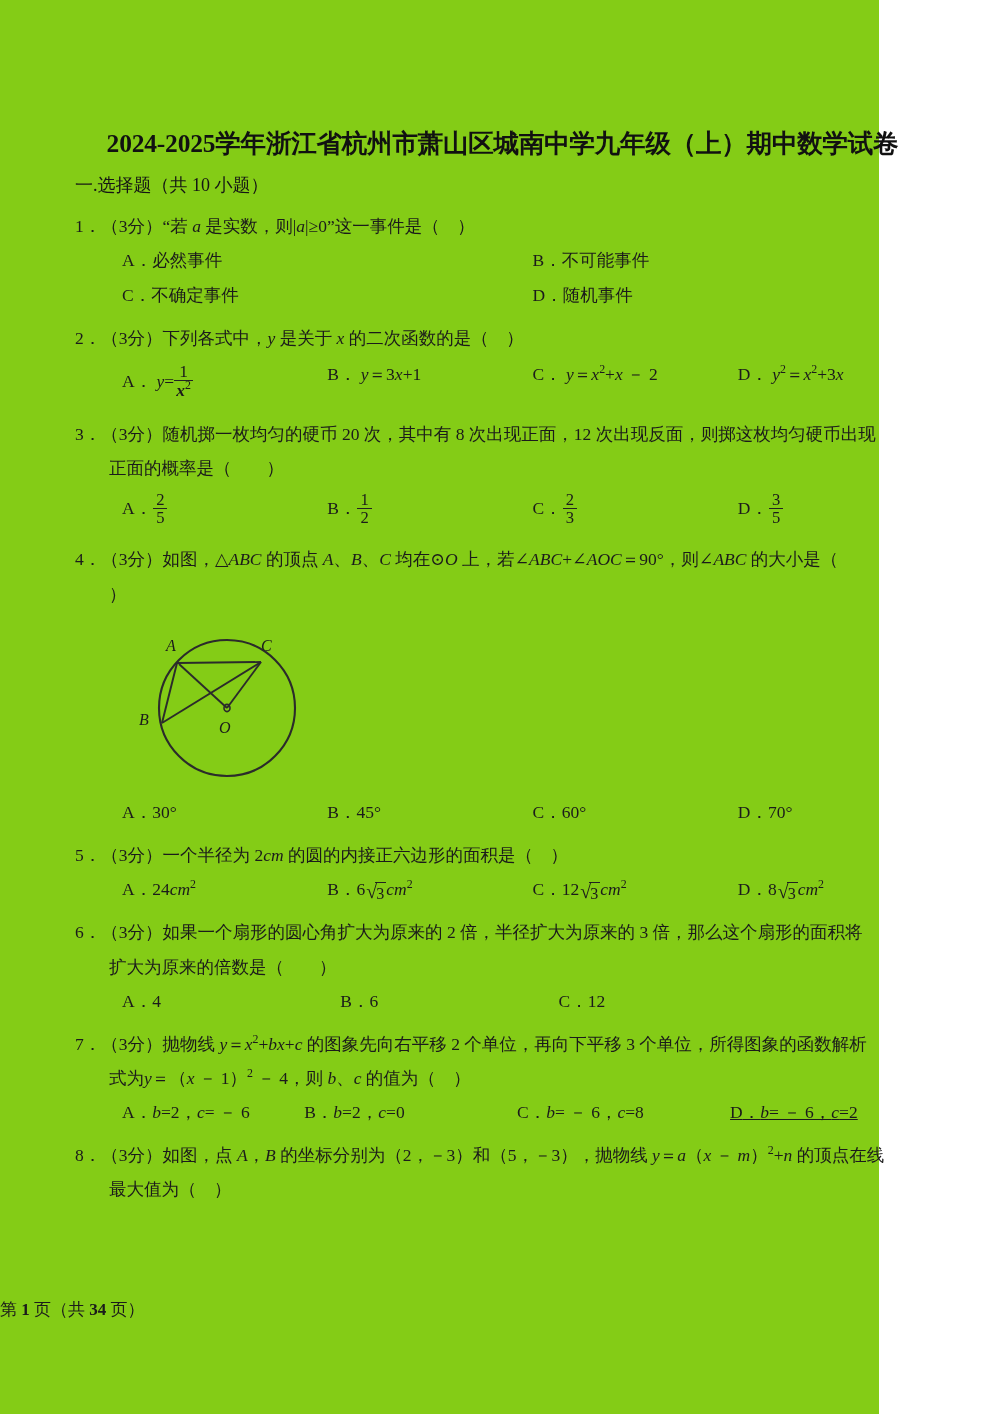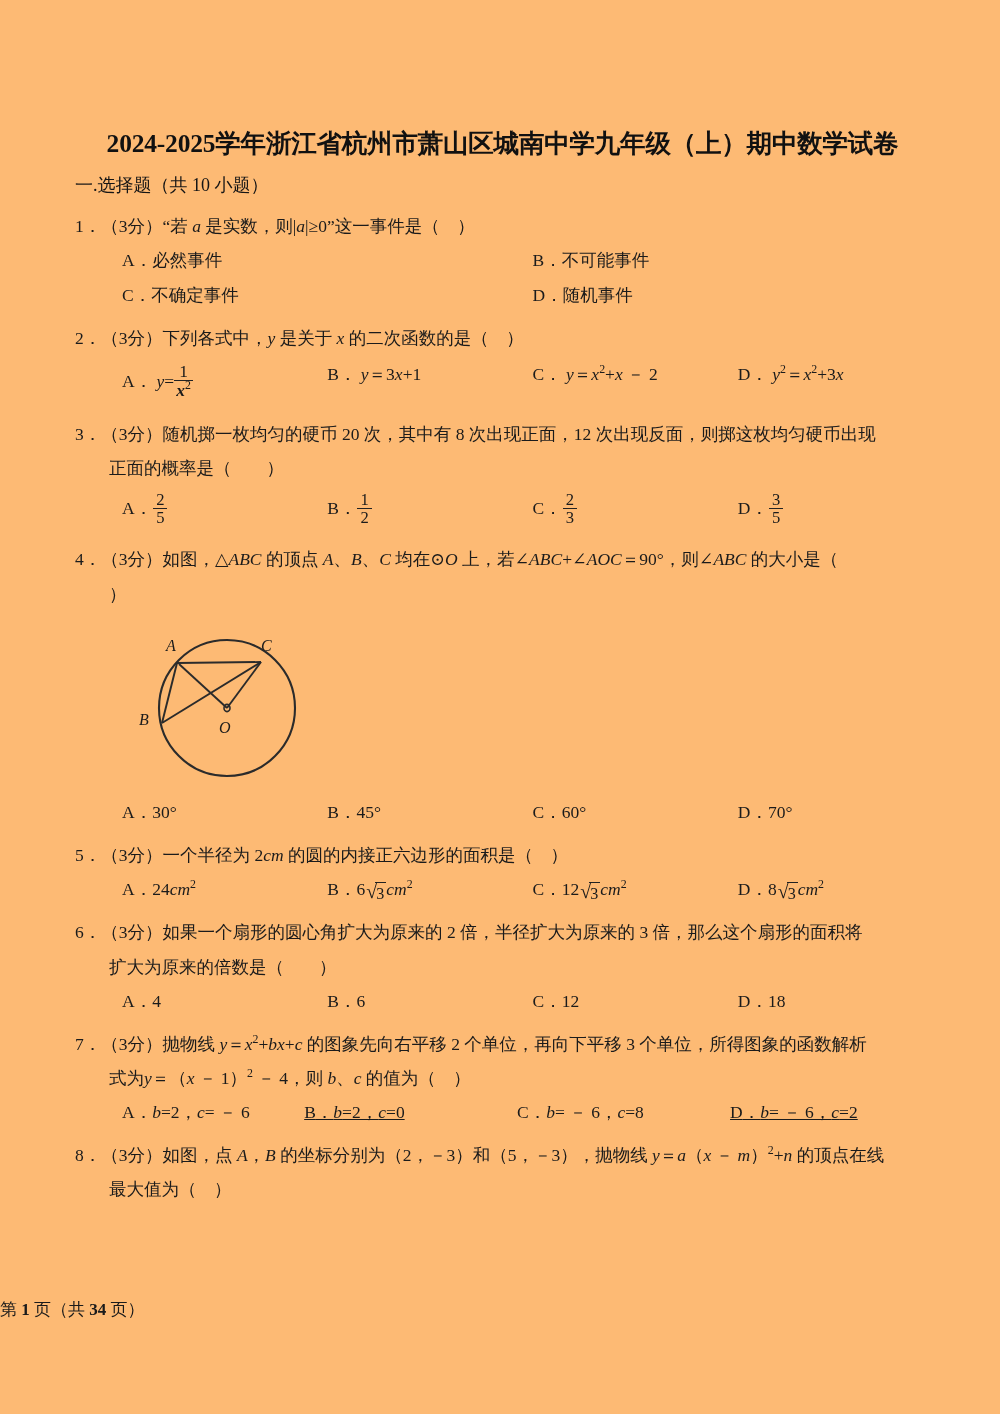--- a/index.html
+++ b/index.html
@@ -11,23 +11,23 @@
     width: 1000px;
     height: 1414px;
     position: relative;
     font-family: "Liberation Serif", "DejaVu Serif", serif;
     color: #1a1a1a;
     overflow: hidden;
   }
   .page {
     position: absolute;
     left: 0; top: 0;
-    width: 1000px;
+    width: 879px;
     height: 1414px;
-    background: #fdba74;
+    background: #84cc16;
   }
   .content {
     position: absolute;
     left: 75px;
     top: 128px;
     width: 855px;
   }
 
   
   .doc-title {
@@ -275,34 +275,33 @@
 
     <div class="question" style="margin-top:10px;">
       <div class="q-body">
         <span>6</span>．<span>（3分）</span><span>如果一个扇形的圆心角扩大为原来的 2 倍，半径扩大为原来的 3 倍，那么这个扇形的面积将</span>
       </div>
       <div class="q-body q-indent">扩大为原来的倍数是（　　）</div>
       <div class="options four-col">
         <div class="opt"><span>A</span>．<span>4</span></div>
         <div class="opt"><span>B</span>．<span>6</span></div>
         <div class="opt"><span>C</span>．<span>12</span></div>
-        <div class="opt"><span>D</span>．<span>18</span></div>
       </div>
     </div>
 
     <div class="question" style="margin-top:2px;">
       <div class="q-body">
         <span>7</span>．<span>（3分）</span>抛物线 <span class="it">y</span>＝<span class="it">x</span><span class="sup">2</span>+<span class="it">bx</span>+<span class="it">c</span> 的图象先向右平移 2 个单位，再向下平移 3 个单位，所得图象的函数解析
       </div>
       <div class="q-body q-indent">
         式为<span class="it">y</span>＝（<span class="it">x</span> － 1）<span class="sup">2</span> － 4，则 <span class="it">b</span>、<span class="it">c</span> 的值为（&nbsp;&nbsp;&nbsp;&nbsp;）
       </div>
       <div class="options">
         <div class="opt" style="width:22%;"><span>A</span>．<span class="it">b</span>=2，<span class="it">c</span>= － 6</div>
-        <div class="opt" style="width:26%;text-decoration:underline;"><span>B</span>．<span class="it">b</span>=2，<span class="it">c</span>=0</div>
+        <div class="opt" style="width:26%;"><span>B</span>．<span class="it">b</span>=2，<span class="it">c</span>=0</div>
         <div class="opt" style="width:26%;"><span>C</span>．<span class="it">b</span>= － 6，<span class="it">c</span>=8</div>
         <div class="opt" style="width:26%;text-decoration:underline;"><span>D</span>．<span class="it">b</span>= － 6，<span class="it">c</span>=2</div>
       </div>
     </div>
 
     <div class="question" style="margin-top:2px;">
       <div class="q-body">
         <span>8</span>．<span>（3分）</span>如图，点 <span class="it">A</span>，<span class="it">B</span> 的坐标分别为（2，－3）和（5，－3），抛物线 <span class="it">y</span>＝<span class="it">a</span>（<span class="it">x</span> － <span class="it">m</span>）<span class="sup">2</span>+<span class="it">n</span> 的顶点在线
       </div>
       <div class="q-body q-indent">

